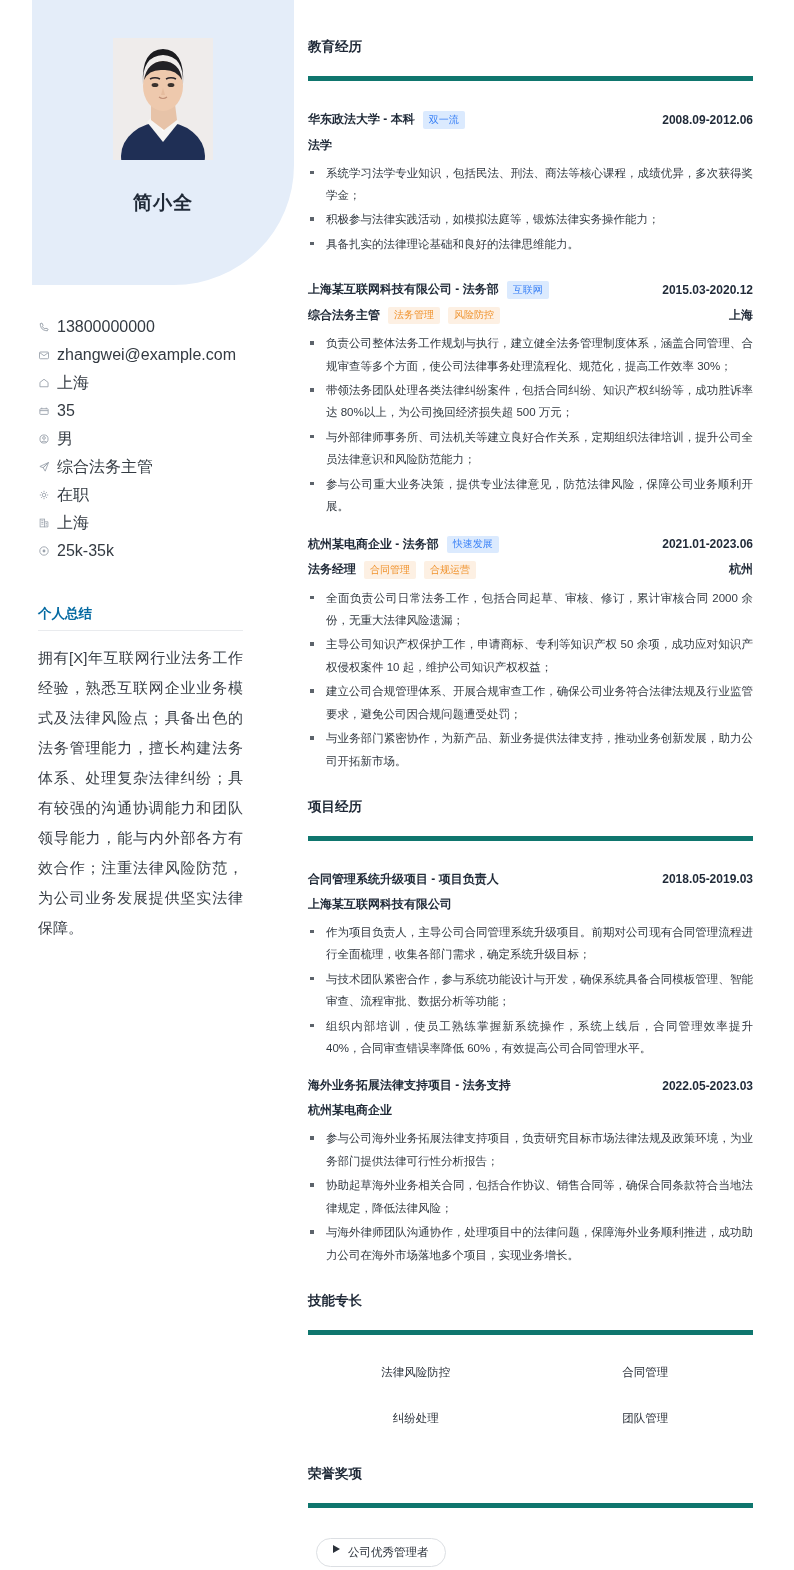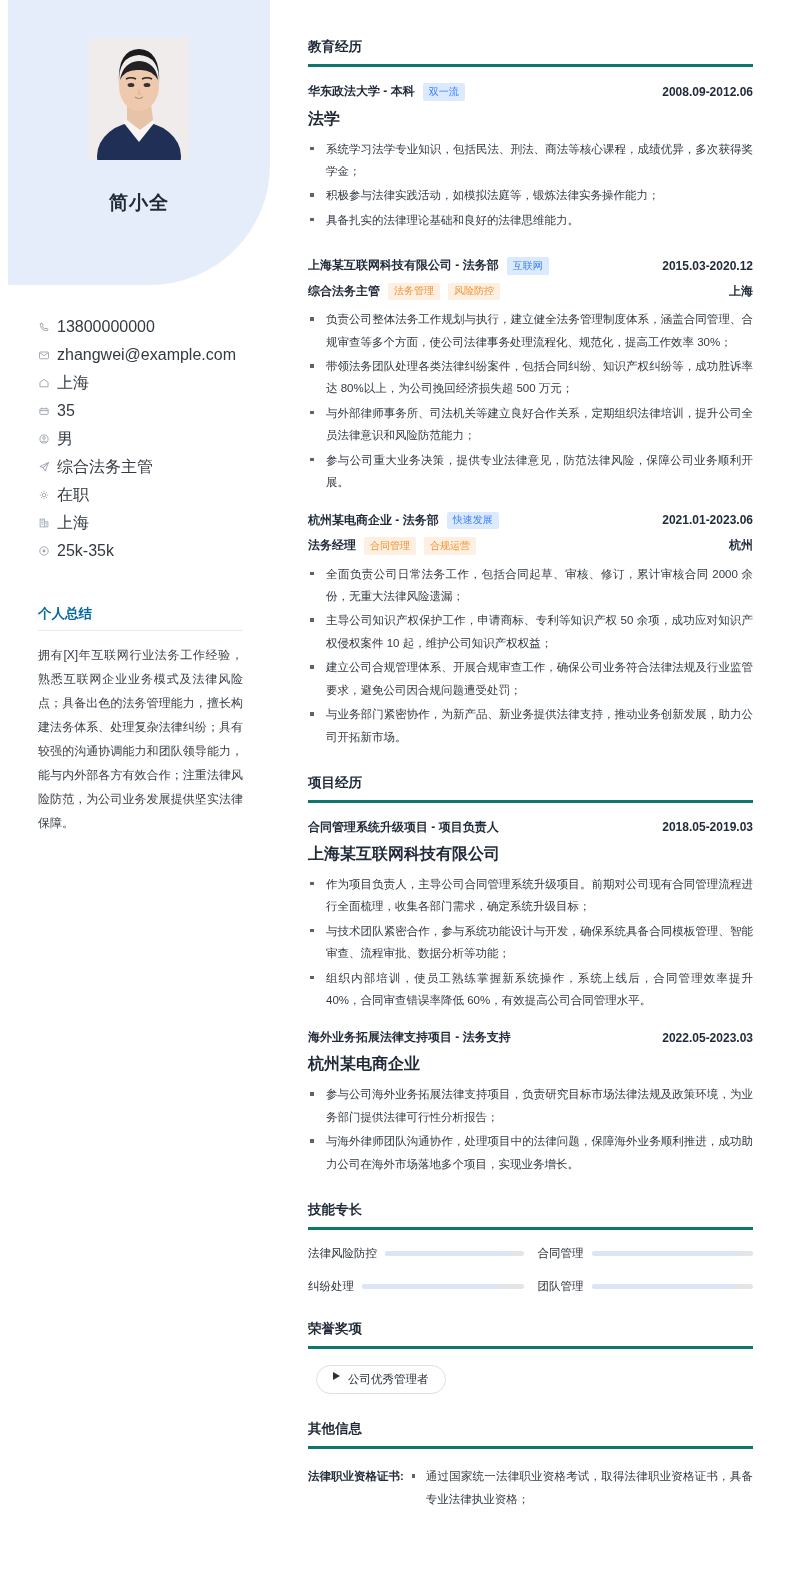--- a/index.html
+++ b/index.html
@@ -18,21 +18,21 @@
   }
 
   
   .left-col {
     position: absolute;
     left: 0; top: 0;
     width: 282px;
   }
   .hero-panel {
     position: relative;
-    margin-left: 8px;
+    margin-left: 32px;
     width: 262px;
     height: 285px;
     background: #e4edf9;
     border-bottom-right-radius: 120px;
     display: flex;
     flex-direction: column;
     align-items: center;
   }
   .photo-frame {
     margin-top: 38px;
@@ -75,40 +75,40 @@
   .left-section { margin: 40px 0 0 38px; width: 205px; }
   .left-sec-title {
     font-size: 13.5px;
     font-weight: 700;
     color: #0369a1;
     padding-bottom: 7px;
     border-bottom: 1px solid #e9ebee;
   }
   .summary-text {
     margin-top: 12px;
-    font-size: 12px;
+    font-size: 15px;
     line-height: 2.0;
     color: #3a4048;
     text-align: justify;
   }
 
   
   .right-col {
     position: absolute;
     left: 308px; top: 38px;
     width: 445px;
   }
   .section { margin-bottom: 26px; }
   .sec-title {
     font-size: 13.5px;
     font-weight: 700;
     color: #1f2937;
-    padding-bottom: 8px;
-    border-bottom: 3px solid #0f766e;
-    margin-bottom: 16px;
+    padding-bottom: 20px;
+    border-bottom: 5px solid #0f766e;
+    margin-bottom: 30px;
   }
 
   .entry { margin-bottom: 18px; }
   .entry:last-child { margin-bottom: 0; }
   .entry-head {
     display: flex;
     align-items: center;
     justify-content: space-between;
     margin-bottom: 8px;
     gap: 12px;
@@ -126,21 +126,21 @@
     white-space: nowrap;
   }
   .entry-date {
     font-size: 12px;
     font-weight: 700;
     color: #1f2937;
     white-space: nowrap;
     flex: 0 0 auto;
   }
   .entry-sub {
-    font-size: 16px;
+    font-size: 12px;
     font-weight: 700;
     color: #1f2937;
     margin-bottom: 8px;
   }
   .tag {
     display: inline-block;
     font-size: 10px;
     font-weight: 400;
     padding: 1.5px 6px;
     border-radius: 2px;
@@ -168,21 +168,21 @@
     background: #5c636b;
   }
 
   
   .skills-grid {
     display: grid;
     grid-template-columns: 1fr 1fr;
     column-gap: 14px;
     row-gap: 18px;
   }
-  .skill-row { display: flex; align-items: center; gap: 8px; }
+  .skill-row { display: flex; align-items: center; gap: 8px; flex-direction: column; }
   .skill-name {
     font-size: 11.5px;
     color: #2b313a;
     white-space: nowrap;
     flex: 0 0 auto;
   }
   .skill-track {
     position: relative;
     flex: 1 1 auto;
     height: 5px;
@@ -440,20 +440,21 @@
       <div class="entry">
         <div class="entry-head">
           <div class="entry-left">
             <span class="entry-title">海外业务拓展法律支持项目 - 法务支持</span>
           </div>
           <span class="entry-date">2022.05-2023.03</span>
         </div>
         <div class="entry-sub">杭州某电商企业</div>
         <ul class="bullets">
           <li>参与公司海外业务拓展法律支持项目，负责研究目标市场法律法规及政策环境，为业务部门提供法律可行性分析报告；</li>
+          <li>协助起草海外业务相关合同，包括合作协议、销售合同等，确保合同条款符合当地法律规定，降低法律风险；</li>
           <li>与海外律师团队沟通协作，处理项目中的法律问题，保障海外业务顺利推进，成功助力公司在海外市场落地多个项目，实现业务增长。</li>
         </ul>
       </div>
     </div>
 
     <div class="section">
       <div class="sec-title">技能专长</div>
       <div class="skills-grid">
         <div class="skill-row">
           <span class="skill-name">法律风险防控</span>

